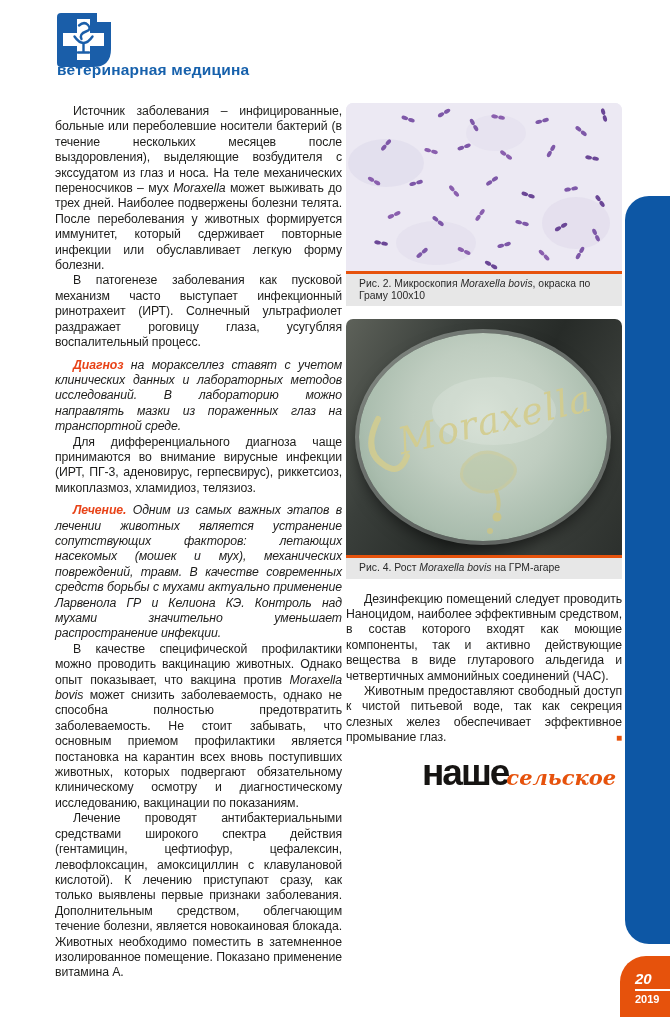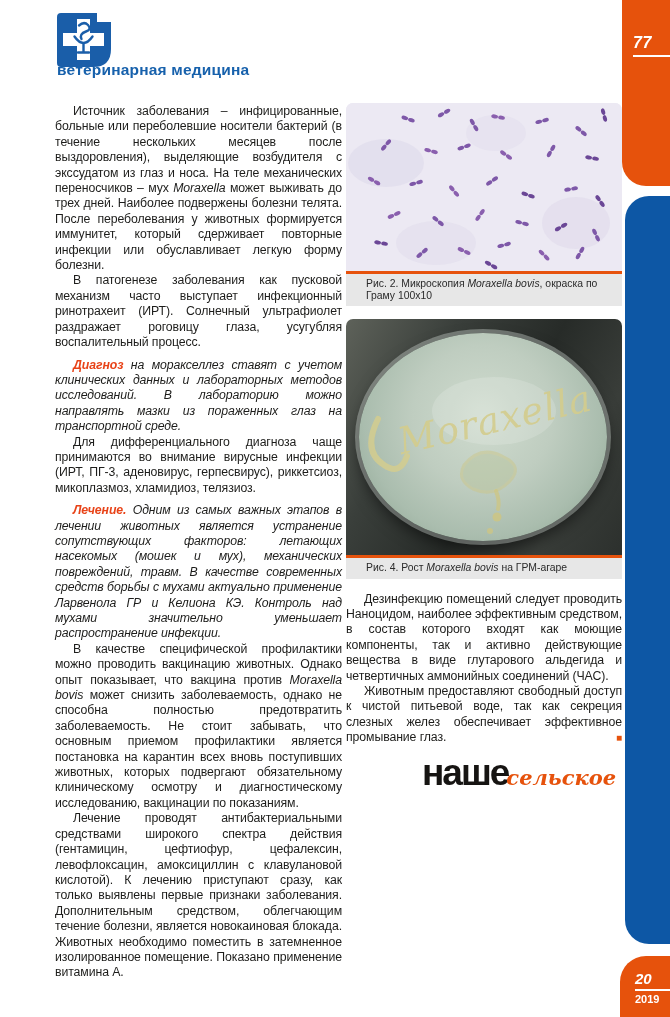--- a/index.html
+++ b/index.html
@@ -54,21 +54,21 @@
   .par.gap{margin-top:7px;font-style:italic;}
   .par .i{font-style:italic;}
   .par .lead{color:var(--lead-orange);font-weight:bold;}
   .endmark{float:right;color:var(--accent-orange);font-size:10px;line-height:15.4px;}
   
   .figure{margin:0 0 13px 0;}
   .fig-img{position:relative;width:276px;overflow:hidden;border-radius:7px 7px 0 0;}
   .fig-img svg{display:block;}
   .fig-rule{height:3px;background:var(--accent-orange);}
   .fig-caption{
-    background:var(--caption-bg);padding:4px 7px 5px 20px;
+    background:var(--caption-bg);padding:4px 7px 5px 13px;
     font-size:10.4px;line-height:11.5px;color:#2a2a2a;
   }
   .fig-caption .i{font-style:italic;}
   
   .micro{height:168px;background:#ece9f3;}
   
   .blood{height:170px;background:#d8d4d7;}
   .blood .dish{
     position:absolute;left:-16px;top:4px;width:304px;height:198px;border-radius:50%;
     transform:rotate(-7deg);
@@ -128,24 +128,20 @@
       <g fill="none" stroke="#1a5ea9" stroke-width="2.4" stroke-linecap="round">
         <path d="M17.5,23.5 q9,13 18,0"></path>
         <line x1="26.5" y1="31" x2="26.5" y2="38.5"></line>
         <line x1="21" y1="39.5" x2="32" y2="39.5"></line>
         <path d="M22,12.5 q5,-4.5 9,-0.5 q4,4.5 -2,6.5 q-7,2.5 -4.5,7.5"></path>
       </g>
     </svg>
   </div>
   <div class="section-title">ветеринарная медицина</div>
 
-  <div class="page-badge">
-    <span class="num">77</span>
-    <div class="rule"></div>
-  </div>
   <div class="side-bar"></div>
   <div class="issue-badge">
     <span class="num">20</span>
     <div class="rule"></div>
     <span class="year">2019</span>
   </div>
 
   <div class="col-left">
       <p class="par"><span>Источник заболевания – инфицированные, больные или переболевшие носители бактерий (в течение нескольких месяцев после выздоровления), выделяющие возбудителя с экссудатом из глаз и носа. На теле механических переносчиков – мух </span><span class="i">Moraxella</span><span> может выживать до трех дней. Наиболее подвержены болезни телята. После переболевания у животных формируется иммунитет, который сдерживает повторные инфекции или обуславливает легкую форму болезни.</span></p>
       <p class="par"><span>В патогенезе заболевания как пусковой механизм часто выступает инфекционный ринотрахеит (ИРТ). Солнечный ультрафиолет раздражает роговицу глаза, усугубляя воспалительный процесс.</span></p>

